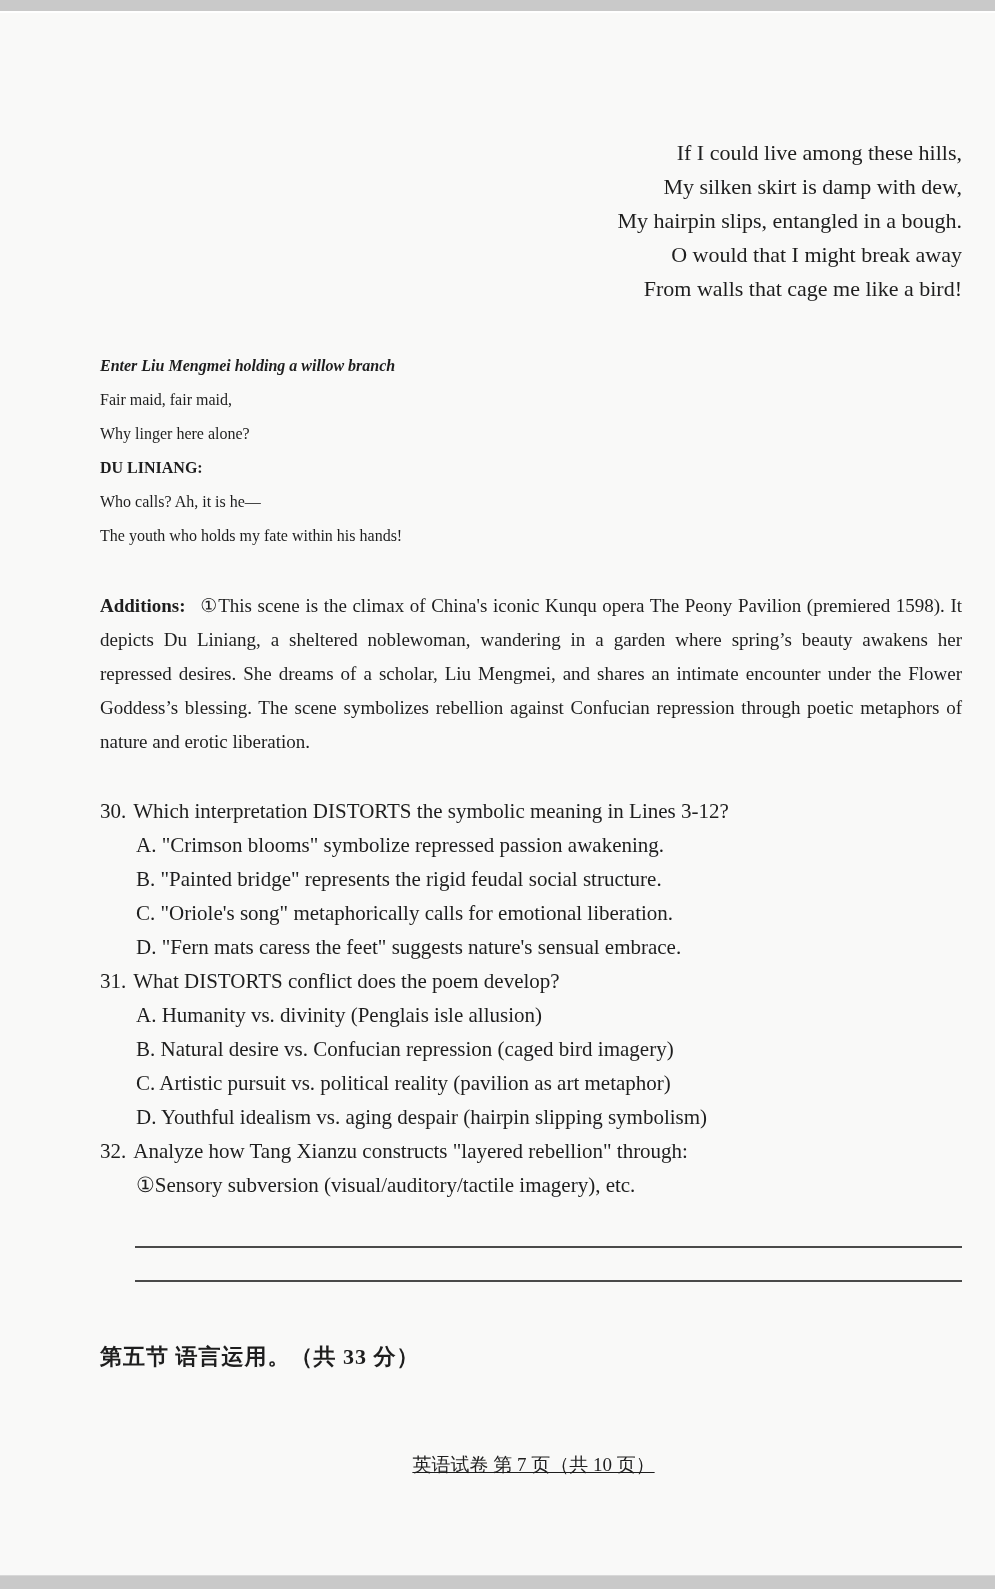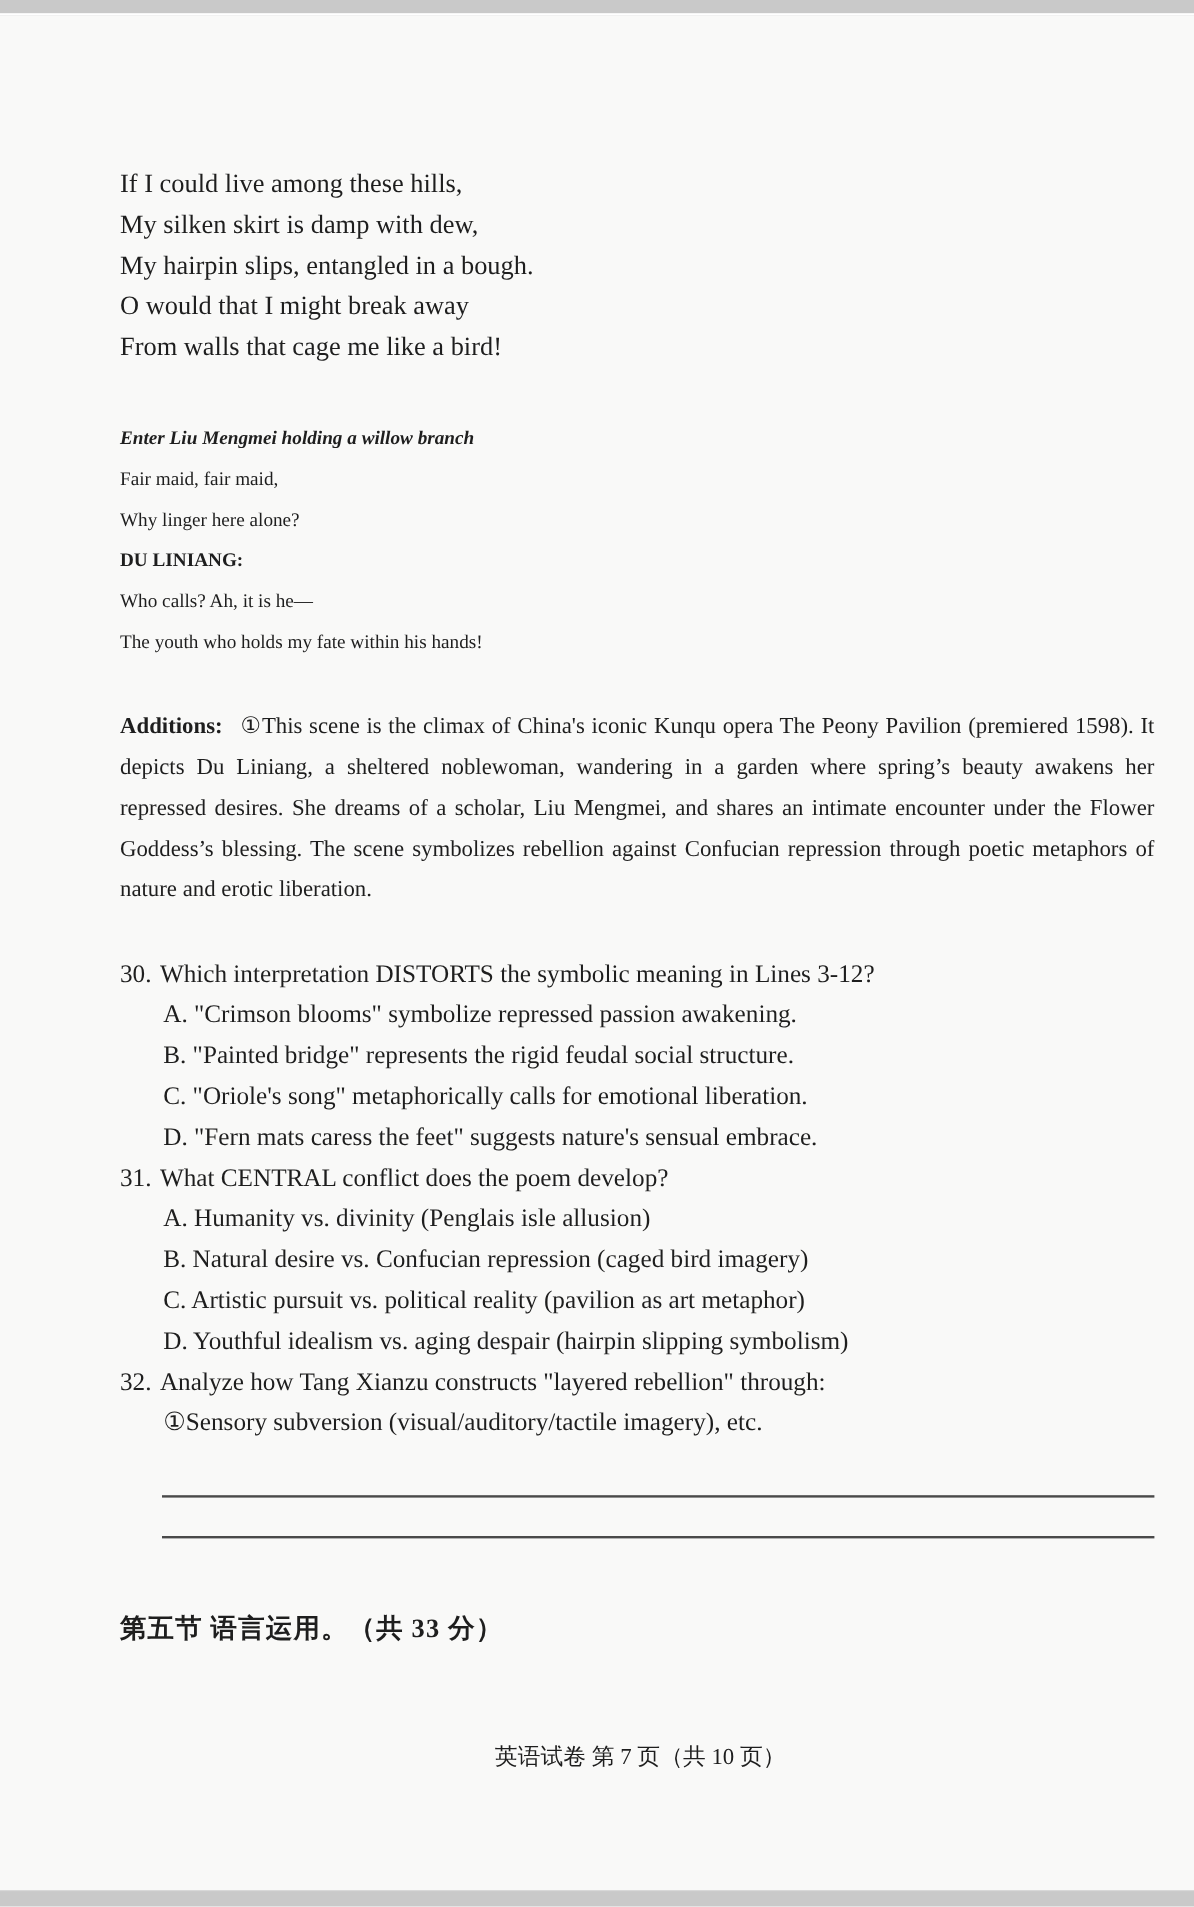--- a/index.html
+++ b/index.html
@@ -28,21 +28,21 @@
 
   .content {
     position: absolute;
     left: 100px;
     top: 0;
     width: 862px;
   }
 
   .poem {
     padding-top: 136px;
-    text-align: left;
+    text-align: right;
     font-size: 22px;
     line-height: 34px;
   }
   .poem-line { white-space: nowrap; }
 
   .play-block {
     margin-top: 43px;
     text-align: left;
     font-size: 16px;
     line-height: 34px;
@@ -86,20 +86,21 @@
   .footer {
     position: absolute;
     left: 0;
     top: 1448px;
     width: 995px;
     text-align: center;
     font-size: 19px;
     line-height: 34px;
     padding-left: 72px;
     box-sizing: border-box;
+    text-decoration: underline;
   }
 </style>
 </head>
 <body>
 
 <div class="page">
   <div class="band band-top"></div>
 
   <div class="content">
 
@@ -126,21 +127,21 @@
 
       <div class="question">
         <div class="qstem"><span class="qnum">30.</span><span>Which interpretation DISTORTS the symbolic meaning in Lines 3-12?</span></div>
         <div class="qopt">A. "Crimson blooms" symbolize repressed passion awakening.</div>
         <div class="qopt">B. "Painted bridge" represents the rigid feudal social structure.</div>
         <div class="qopt">C. "Oriole's song" metaphorically calls for emotional liberation.</div>
         <div class="qopt">D. "Fern mats caress the feet" suggests nature's sensual embrace.</div>
       </div>
 
       <div class="question">
-        <div class="qstem"><span class="qnum">31.</span><span>What CENTRAL conflict does the poem develop?</span></div>
+        <div class="qstem"><span class="qnum">31.</span><span>What DISTORTS conflict does the poem develop?</span></div>
         <div class="qopt">A. Humanity vs. divinity (Penglais isle allusion)</div>
         <div class="qopt">B. Natural desire vs. Confucian repression (caged bird imagery)</div>
         <div class="qopt">C. Artistic pursuit vs. political reality (pavilion as art metaphor)</div>
         <div class="qopt">D. Youthful idealism vs. aging despair (hairpin slipping symbolism)</div>
       </div>
 
       <div class="question">
         <div class="qstem"><span class="qnum">32.</span><span>Analyze how Tang Xianzu constructs "layered rebellion" through:</span></div>
         <div class="qopt">①Sensory subversion (visual/auditory/tactile imagery), etc.</div>
       </div>

